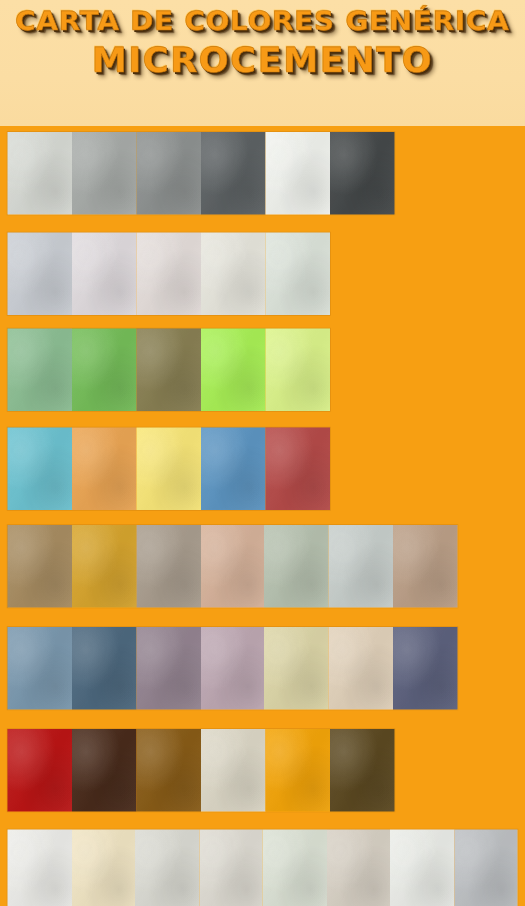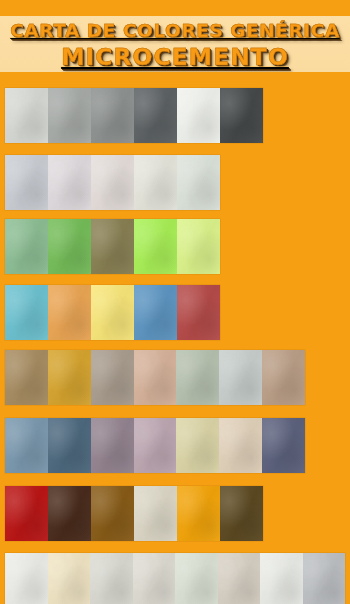--- a/index.html
+++ b/index.html
@@ -19,27 +19,26 @@
     position: relative;
     width: 350px;
     height: 604px;
     background: #f79f12;
   }
 
   
   #header-banner {
     position: absolute;
     left: 0;
-    top: 16px;
+    top: 0;
     width: 350px;
-    height: 56px;
+    height: 84px;
     background: #fbdfa8;
     background: linear-gradient(180deg, #fcdfa6 0%, #fbdda3 62%, #fadb9f 100%);
     overflow: hidden;
-    text-decoration: underline;
   }
 
   .title-line {
     width: 100%;
     text-align: center;
     color: #f79a16;
     font-family: "DejaVu Sans", sans-serif;
     font-weight: bold;
     letter-spacing: 0.5px;
     white-space: nowrap;

